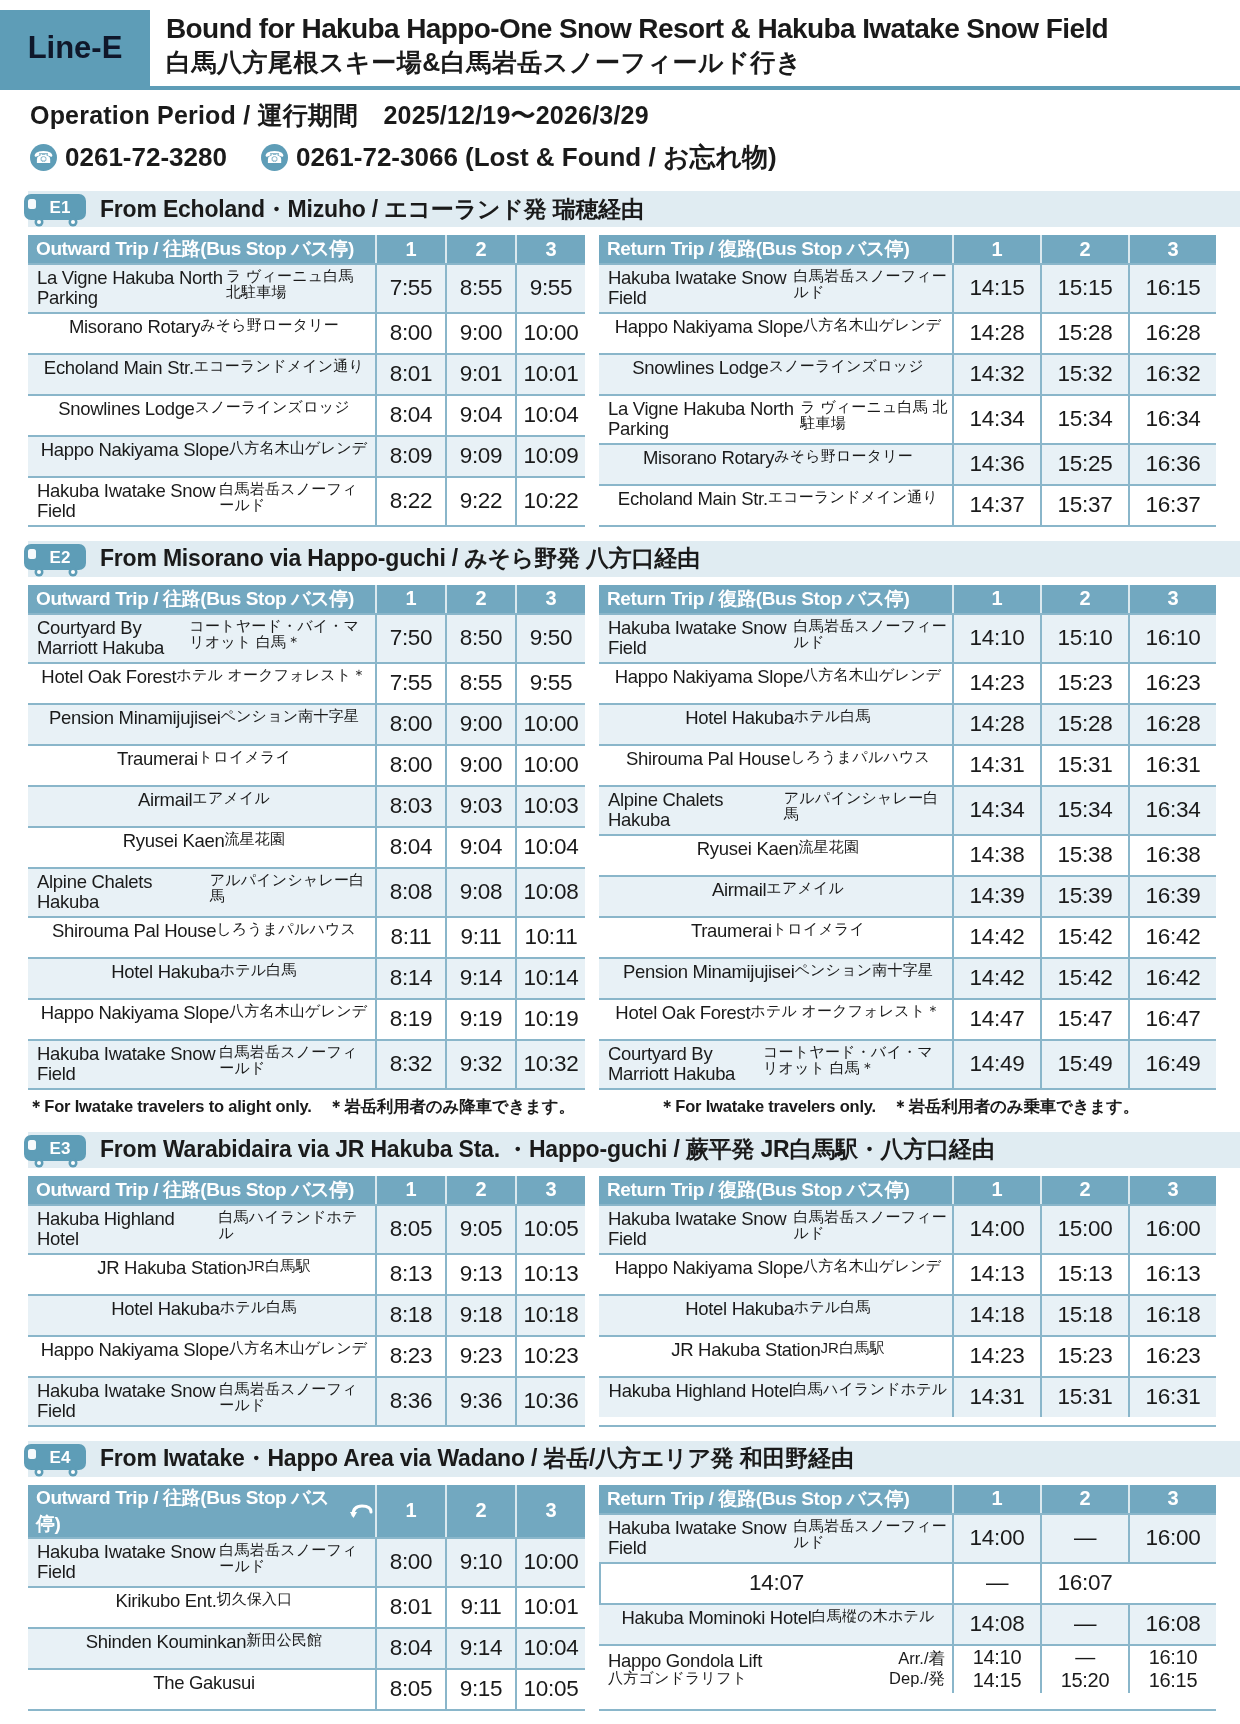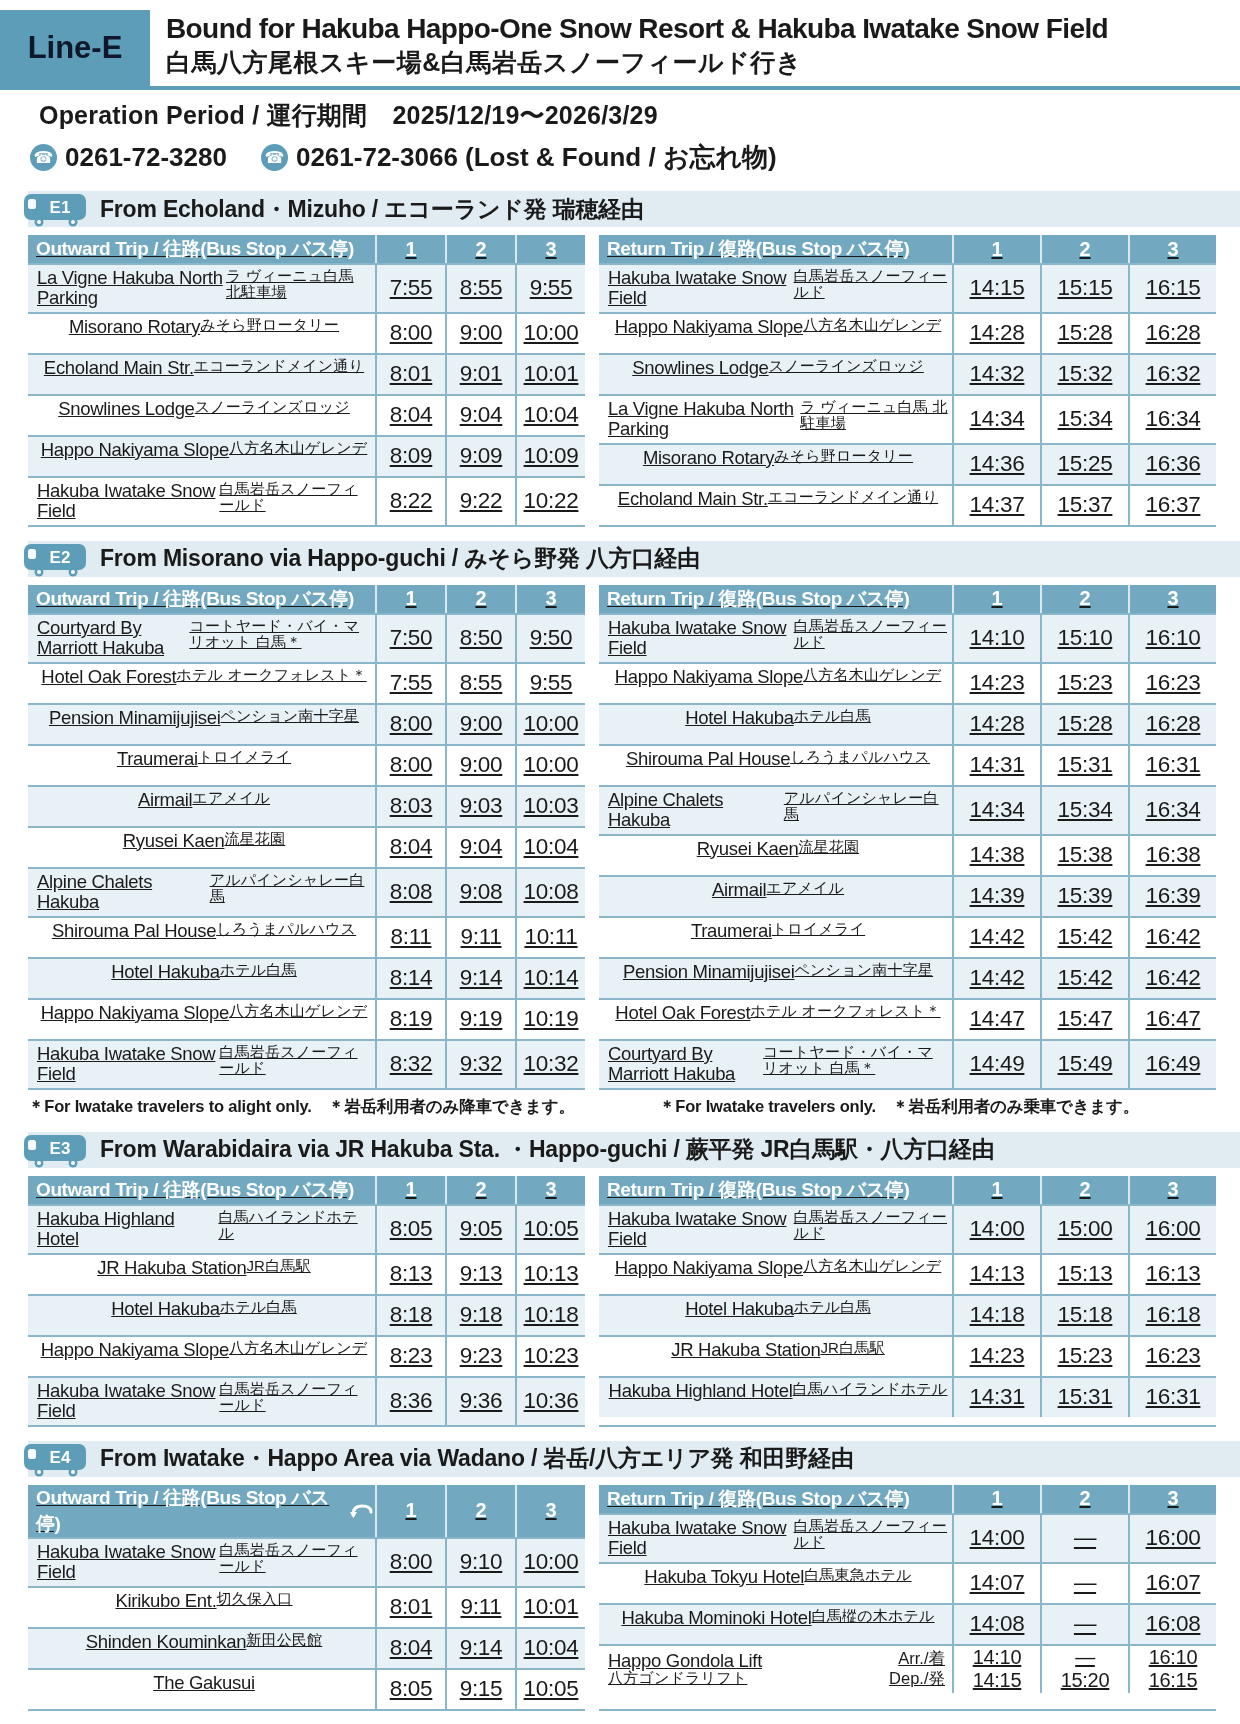--- a/index.html
+++ b/index.html
@@ -22,37 +22,37 @@
   .top{display:flex;align-items:stretch;}
   .line-badge{
     background:var(--teal);color:#0f172a;width:150px;min-height:76px;
     display:flex;align-items:center;justify-content:center;
     font-size:31px;font-weight:bold;flex:0 0 150px;
   }
   .titles{padding:2px 0 0 16px;}
   .title-en{font-size:28px;font-weight:bold;letter-spacing:-0.6px;line-height:1.2;}
   .title-ja{font-size:25px;font-weight:bold;letter-spacing:0.5px;line-height:1.3;}
   .teal-rule{height:4px;background:var(--teal);width:100%;}
-  .op-period{font-size:25px;font-weight:bold;padding:9px 0 0 39px;letter-spacing:0.2px;}
+  .op-period{font-size:25px;font-weight:bold;padding:9px 0 0 30px;letter-spacing:0.2px;}
   .phones{display:flex;gap:34px;padding:8px 0 2px 30px;font-size:26px;font-weight:bold;align-items:center;}
   .phone{display:flex;align-items:center;gap:8px;}
   .phone-icon{
     width:27px;height:27px;border-radius:50%;background:var(--teal);color:#fff;
     display:inline-flex;align-items:center;justify-content:center;font-size:16px;flex:0 0 27px;
   }
   
   .section{margin-top:14px;}
   .section-header{
     background:var(--band);min-height:36px;display:flex;align-items:center;
     margin-left:28px;padding:2px 8px 2px 0;position:relative;
   }
   .bus-badge{margin:-4px 0 -6px -6px;flex:0 0 auto;}
   .section-title{font-size:23px;font-weight:bold;padding-left:12px;letter-spacing:-0.2px;}
   .tables{display:flex;gap:14px;margin:8px 24px 0 28px;}
-  .ttable{flex:0 0 auto;text-decoration:underline;}
+  .ttable{flex:0 0 auto;}
   .tbl-left{width:557px;}
   .tbl-right{width:617px;}
   .trow{display:grid;align-items:stretch;}
   .tbl-left .trow{grid-template-columns:347px 70px 70px 70px;}
   .tbl-right .trow{grid-template-columns:353px 88px 88px 88px;}
   .thead{background:var(--thead);color:#fff;min-height:28px;}
   .thead .tcell{display:flex;align-items:center;font-weight:bold;}
   .name-h{font-size:19px;padding-left:8px;letter-spacing:-0.4px;gap:8px;}
   .num-h{justify-content:center;font-size:20px;border-left:2px solid rgba(255,255,255,0.75);}
   .drow{min-height:41px;border-top:2px solid var(--line);}
@@ -665,24 +665,20 @@
             <div class="drow trow stripe">
               <div class="name-c">
                 <div class="nm-en">Hakuba Iwatake Snow Field</div>
                 <div class="nm-ja">白馬岩岳スノーフィールド</div>
               </div>
               <div class="time-c">14:00</div>
               <div class="time-c">—</div>
               <div class="time-c">16:00</div>
             </div>
             <div class="drow trow">
-              <div class="name-c">
-                <div class="nm-en">Hakuba Tokyu Hotel</div>
-                <div class="nm-ja">白馬東急ホテル</div>
-              </div>
               <div class="time-c">14:07</div>
               <div class="time-c">—</div>
               <div class="time-c">16:07</div>
             </div>
             <div class="drow trow stripe">
               <div class="name-c">
                 <div class="nm-en">Hakuba Mominoki Hotel</div>
                 <div class="nm-ja">白馬樅の木ホテル</div>
               </div>
               <div class="time-c">14:08</div>

